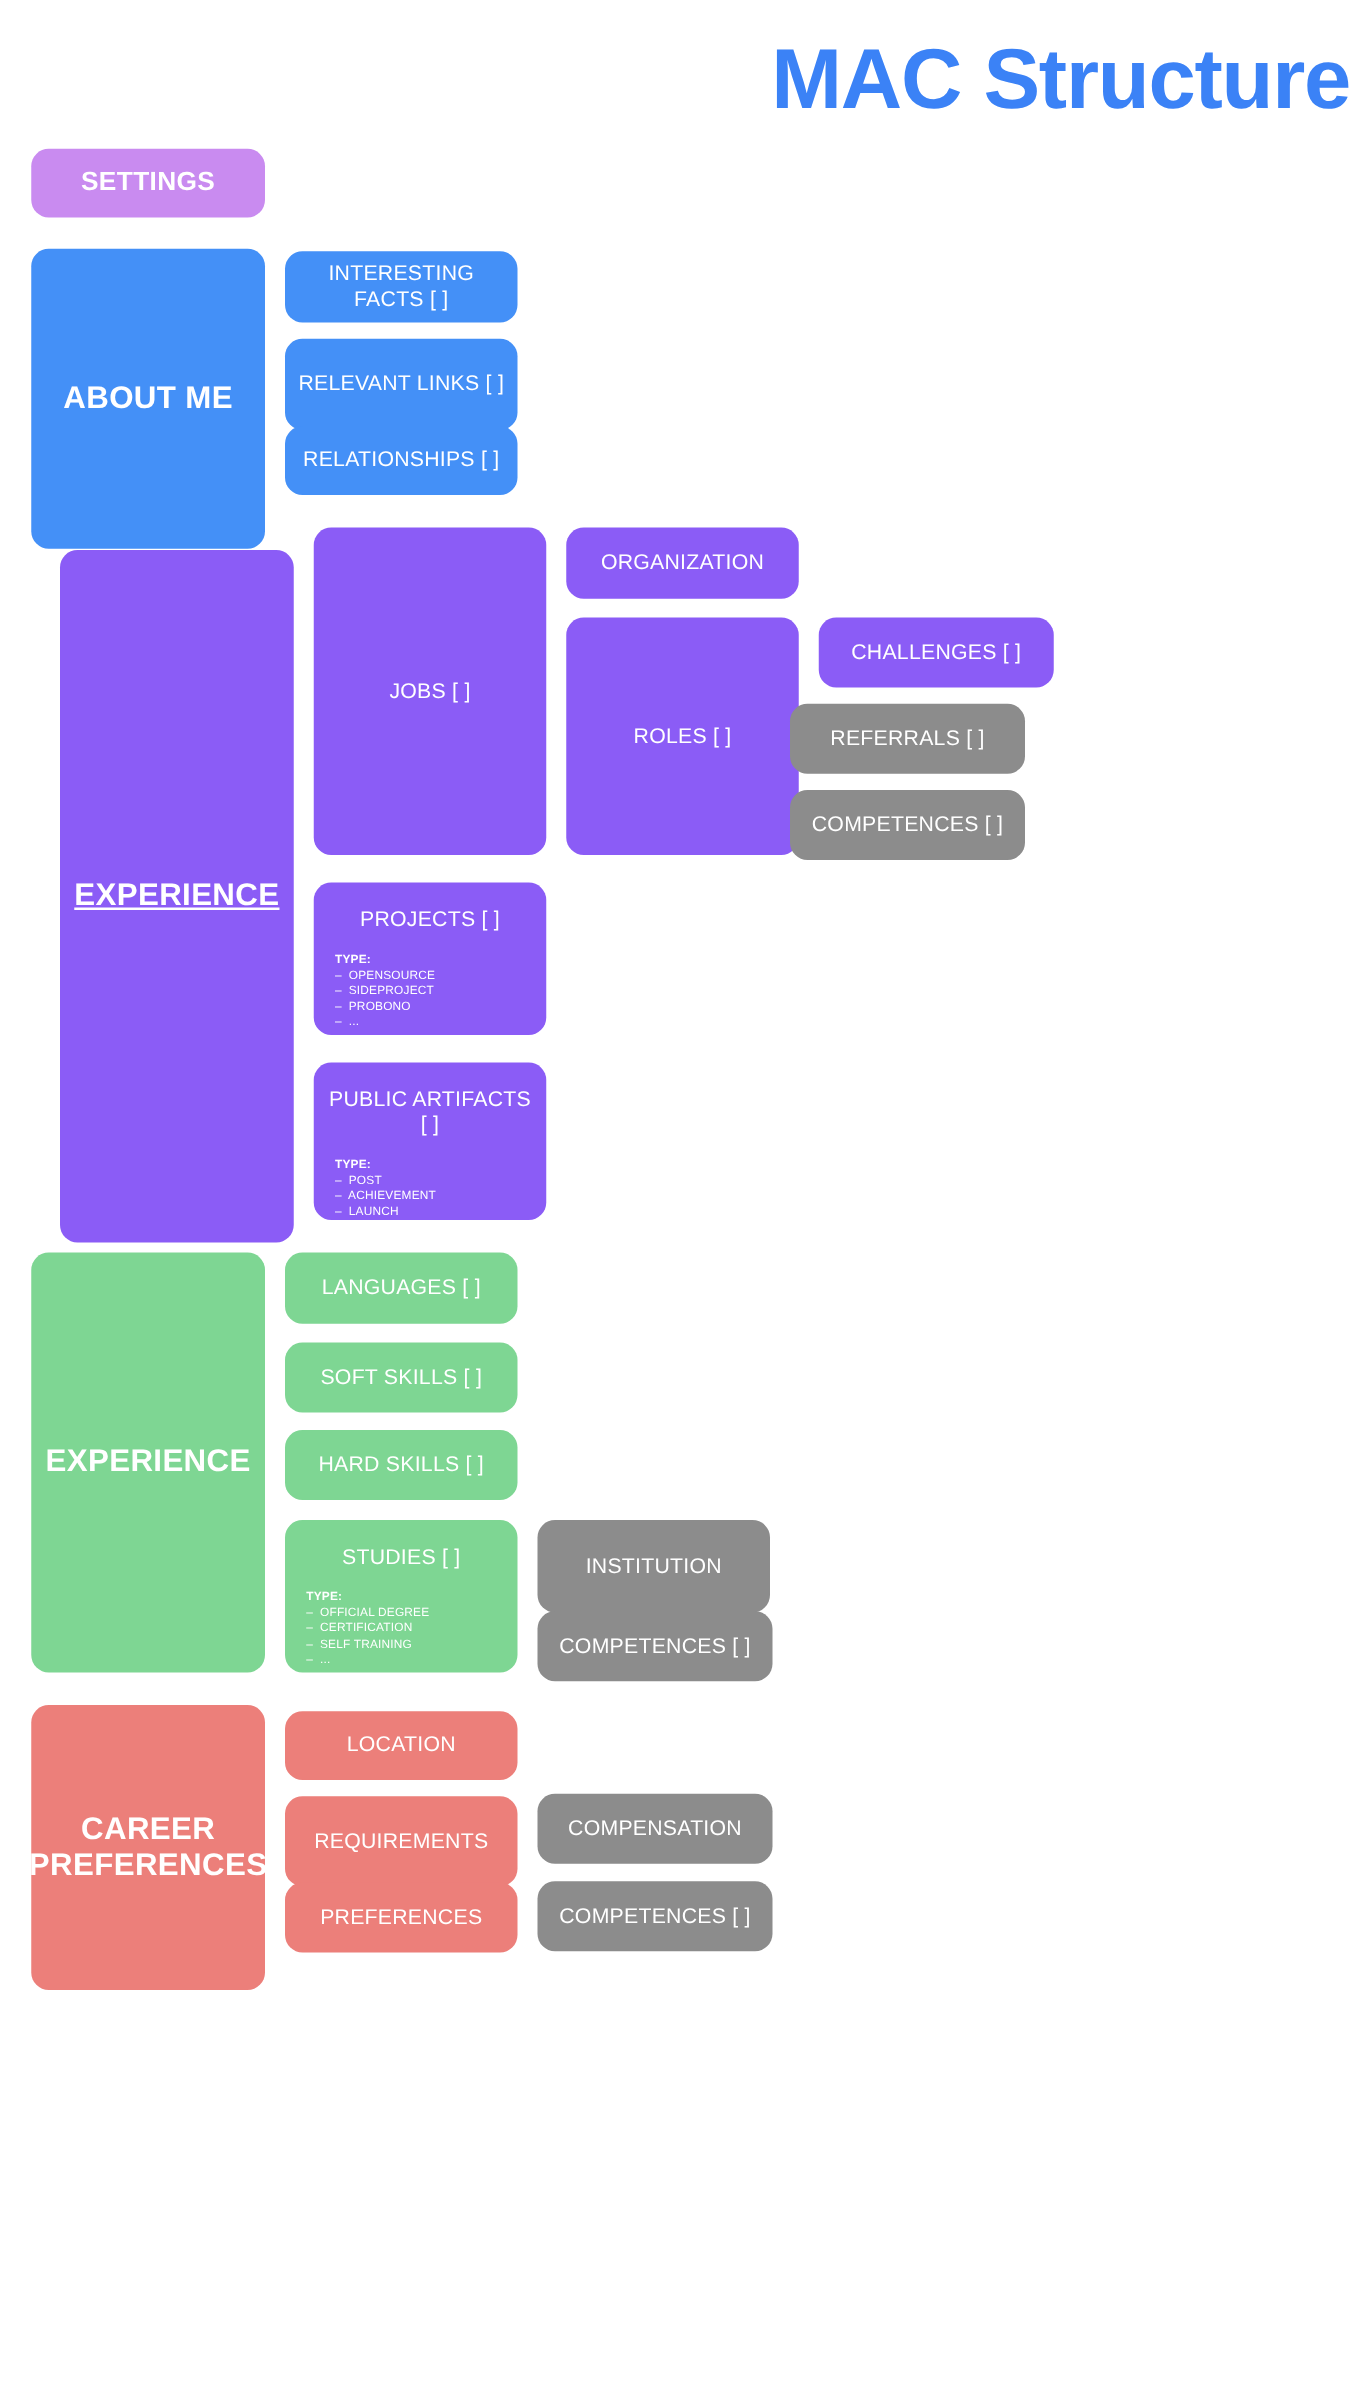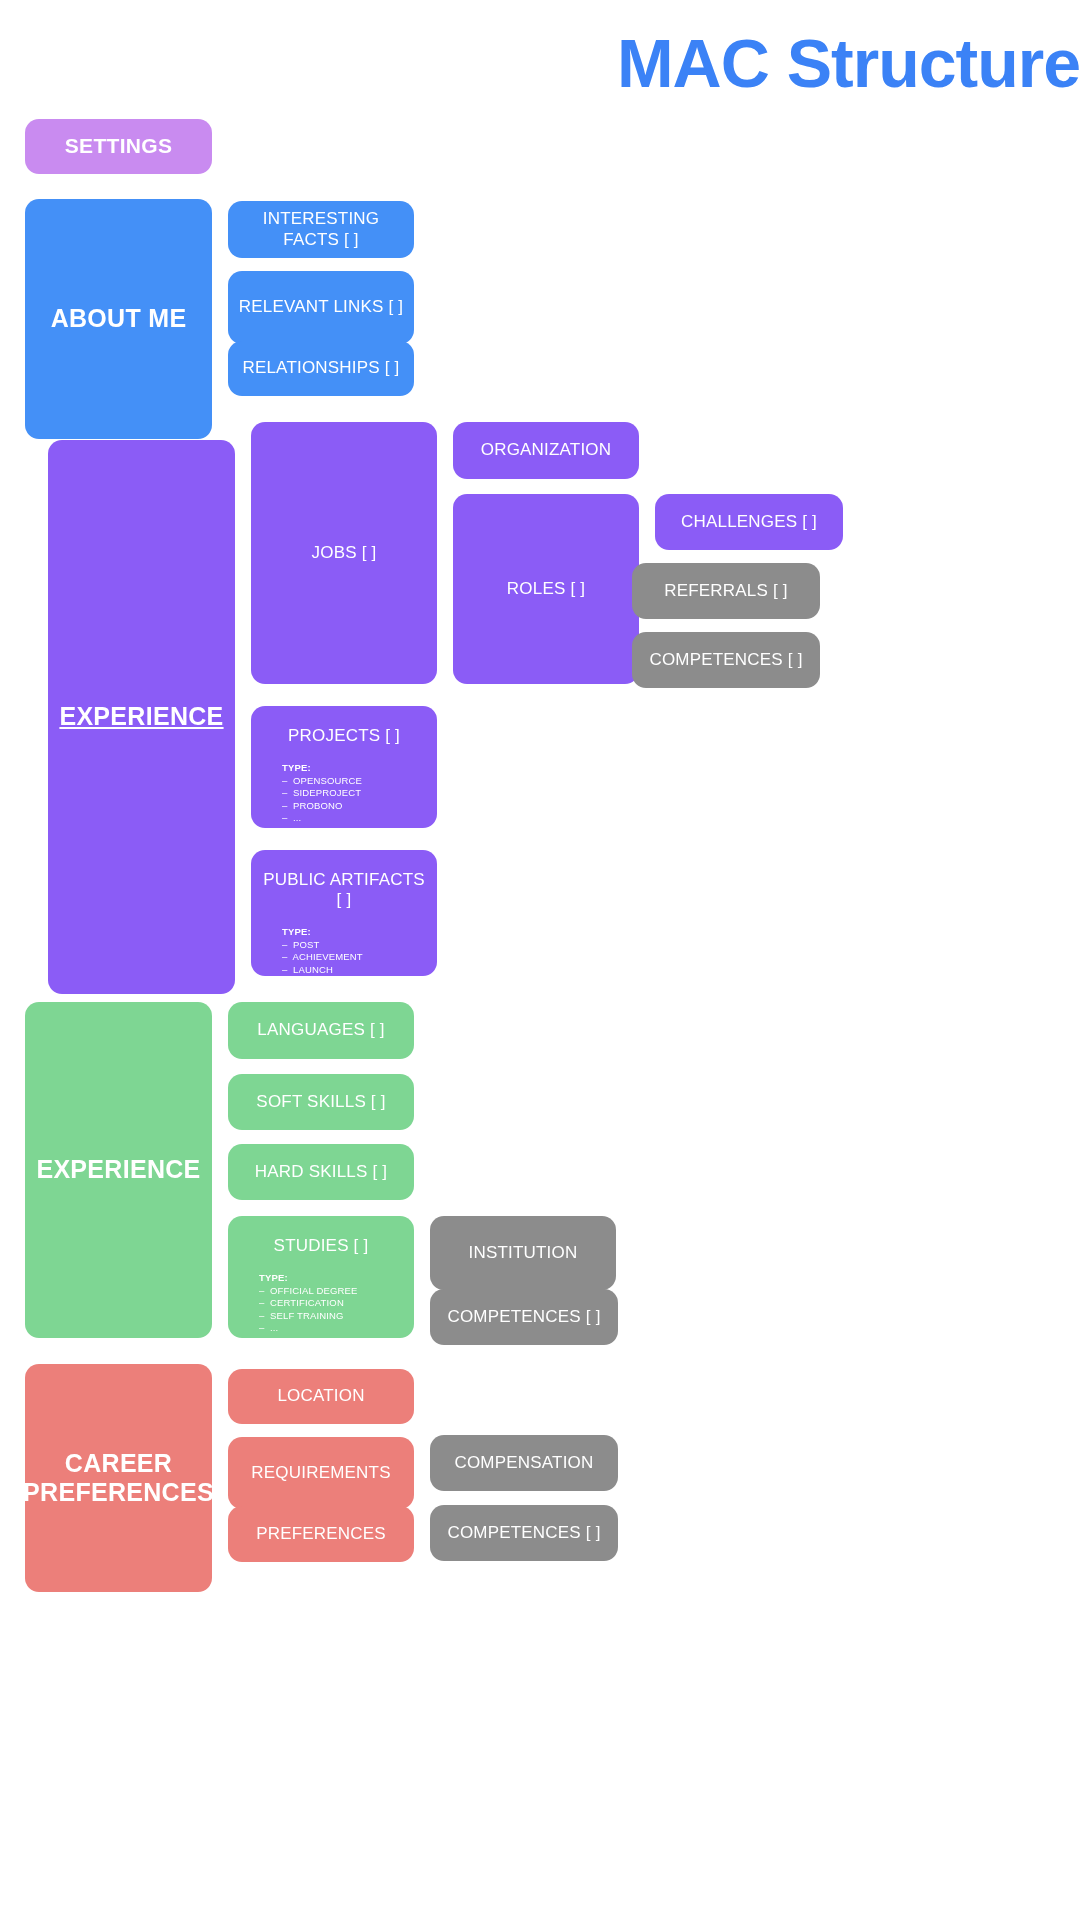--- a/index.html
+++ b/index.html
@@ -75,21 +75,21 @@
     padding: 0;
   }
   .listnode .node-label {
     display: block;
     text-align: center;
     font-size: 17px;
     letter-spacing: 0.2px;
     padding: 0 10px;
   }
   .listnode .type-block {
-    padding: 0 0 0 31px;
+    padding: 0 0 0 17px;
     font-size: 9.5px;
     line-height: 1.32;
     letter-spacing: 0.15px;
     text-align: left;
   }
   .listnode .type-block .type-heading { font-weight: bold; }
   .listnode .type-block li {
     list-style: none;
     white-space: pre;
   }

